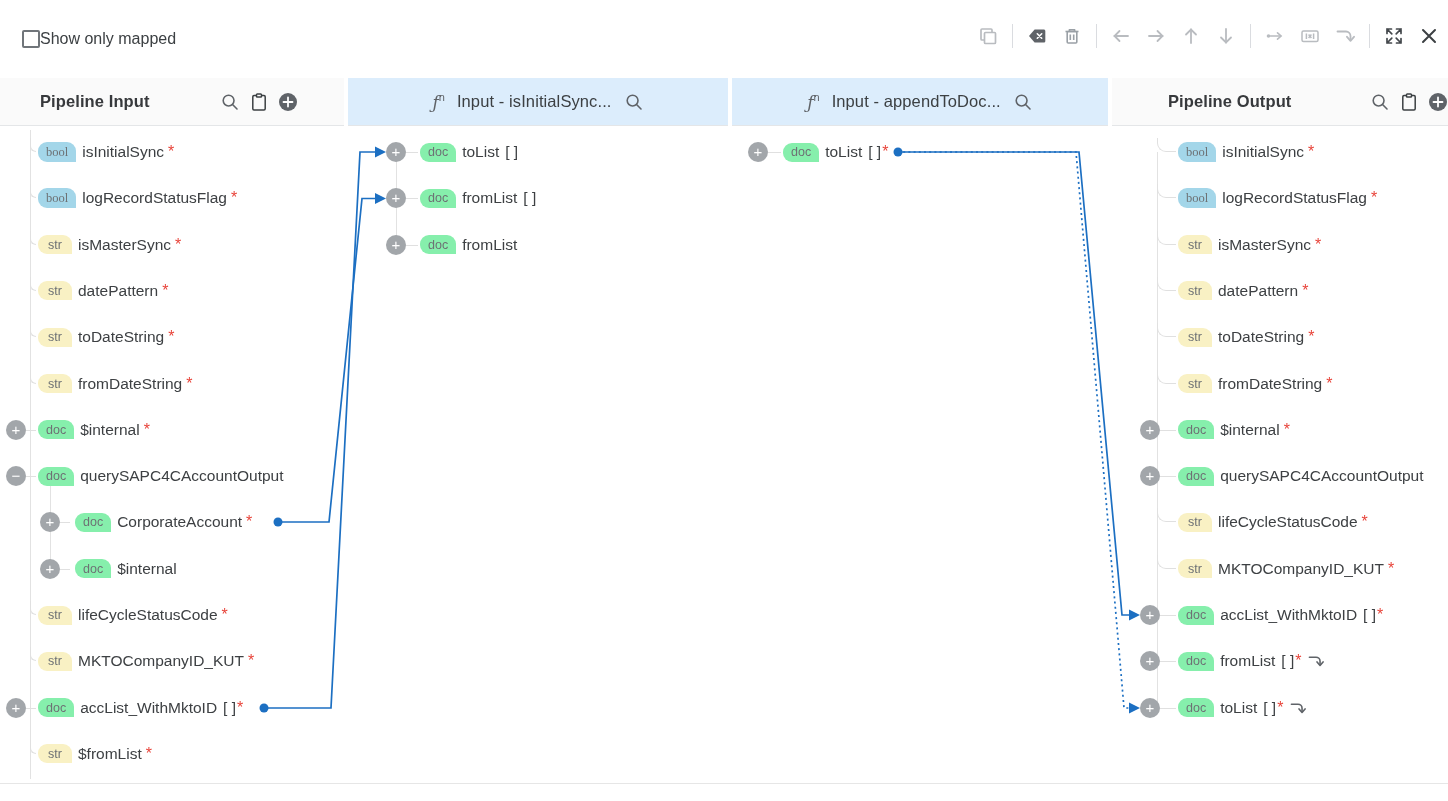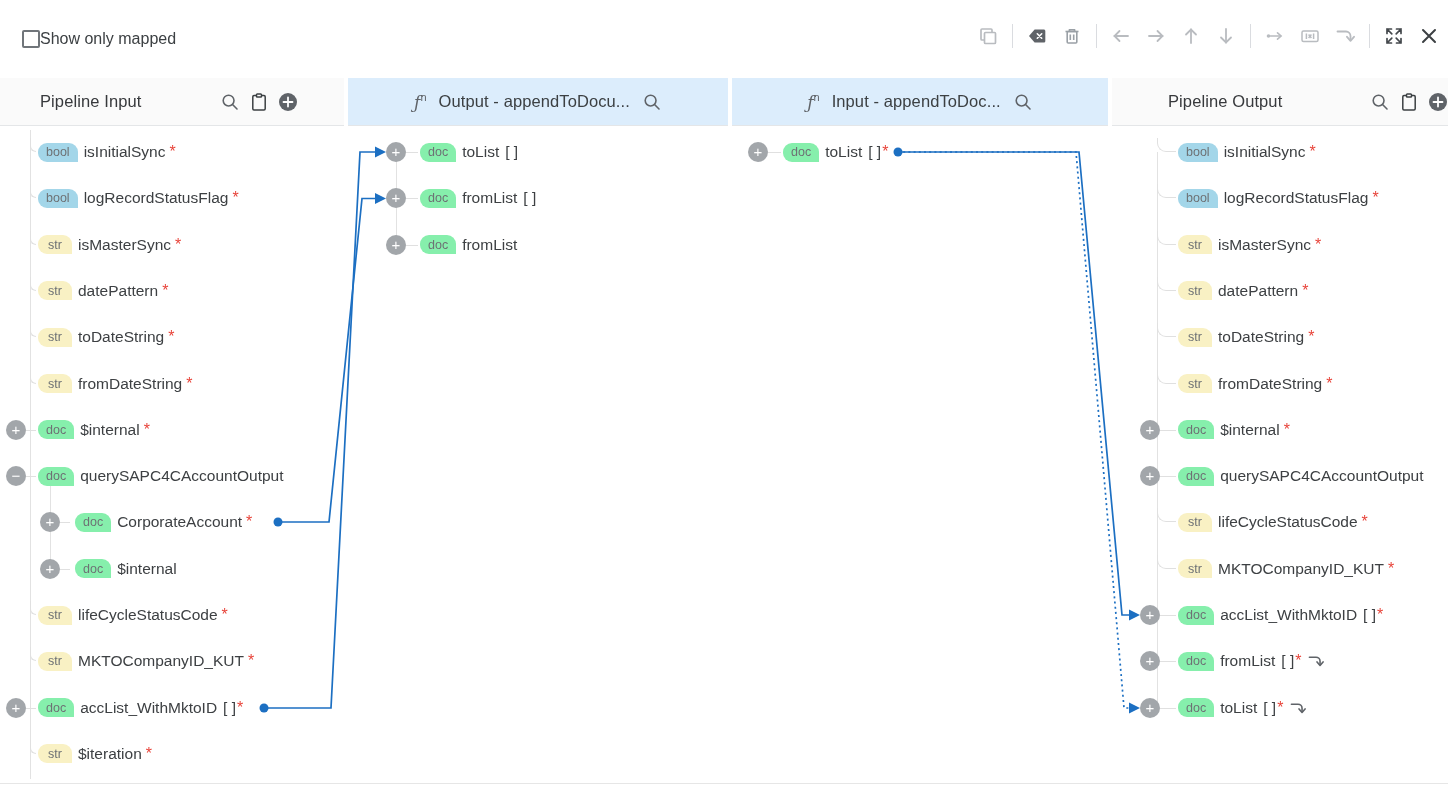--- a/index.html
+++ b/index.html
@@ -15,21 +15,21 @@
   .tb-sep { width:1px; height:24px; background:#dadce0; }
   .tb-ic { width:22px; height:22px; display:flex; align-items:center; justify-content:center; cursor:pointer; }
   .tb-ic svg { width:20px; height:20px; }
   .ic-light { stroke:#b9bcc0; }
 
   
   .hdr { position:absolute; top:78px; height:48px; display:flex; align-items:center;
          border-bottom:1px solid #e4e6e8; }
   .hdr-plain { background:#fafafa; }
   .hdr-fn { background:#dcedfc; justify-content:center; gap:12px; }
-  .hdr-title { font-size:16.5px; font-weight:400; color:#37393c; letter-spacing:.1px; }
+  .hdr-title { font-size:16.5px; font-weight:700; color:#37393c; letter-spacing:.1px; }
   .hdr-fn .hdr-title { font-weight:500; color:#3c4043; }
   #hdr-pipeline-input  { left:0;     width:344px; padding-left:40px; padding-right:46px; }
   #hdr-fn-input        { left:348px; width:380px; }
   #hdr-fn-output       { left:732px; width:376px; }
   #hdr-pipeline-output { left:1112px;width:336px; padding-left:56px; }
   .hdr-icons { margin-left:auto; display:flex; align-items:center; gap:9px; }
   .hdr-ic { width:20px; height:20px; display:flex; align-items:center; justify-content:center; cursor:pointer; }
   .fn-glyph { font-size:17px; color:#5f6368; font-family:"DejaVu Serif", serif; font-style:italic; }
   .fn-glyph .fn-n { font-size:11px; vertical-align:super; font-style:normal; font-family:"Liberation Sans",sans-serif; }
 
@@ -53,21 +53,21 @@
       border-left:1px solid #e0e0e0; border-bottom:1px solid #e0e0e0;
       border-bottom-left-radius:9px; }
   .row .dash { position:absolute; top:23px; height:1px; background:#e0e0e0;
       left:calc(var(--circle-x) + var(--d)*34px + 10px);
       width:calc(var(--badge-x) - var(--circle-x) - 12px); }
   .row .expander { position:absolute; top:13px; width:20px; height:20px; border-radius:50%;
       background:#a2a6aa; color:#fff; font-size:15px; line-height:19px; text-align:center;
       left:calc(var(--circle-x) + var(--d)*34px - 10px); cursor:pointer; user-select:none; }
   .badge { margin-left:calc(var(--badge-x) + var(--d)*37px); min-width:34px; text-align:center;
       font-size:12.5px; color:#6d7174; padding:2.5px 8px; border-radius:9px 9px 0 9px; }
-  .b-bool { background:#a3d6e9; }
+  .b-bool { background:#a3d6e9;font-family:Liberation Serif, serif; }
   .b-str  { background:#f9f1c4; }
   .b-doc  { background:#86efac; }
   .lbl { margin-left:6px; font-size:15.5px; color:#3d4043; white-space:nowrap; }
   .arr { margin-left:6px; font-size:15.5px; color:#3d4043; }
   .star { margin-left:4px; font-size:16px; color:#e8443a; }
   .star.tight { margin-left:1px; }
   .pt-icon { margin-left:7px; width:16px; height:16px; }
 
   .bottom-line { position:absolute; left:0; top:783px; width:1448px; height:1px; background:#e6e6e6; }
 
@@ -186,21 +186,21 @@
     <span class="hdr-ic">
         <svg viewBox="0 0 20 20">
           <circle cx="10" cy="10" r="9" fill="#5f6368"></circle>
           <path d="M10 5.5v9M5.5 10h9" stroke="#fff" stroke-width="1.8" stroke-linecap="round"></path>
         </svg>
       </span>
   </span>
 </div>
 <div class="hdr hdr-fn" id="hdr-fn-input">
   <span class="fn-glyph">ƒ<span class="fn-n">n</span></span>
-  <span class="hdr-title">Output - appendToDocu...</span>
+  <span class="hdr-title">Input - isInitialSync...</span>
   <span class="hdr-ic">
       <svg viewBox="0 0 20 20" fill="none" stroke="#5f6368" stroke-width="1.6">
         <circle cx="8.6" cy="8.6" r="5.4"></circle>
         <path d="M12.8 12.8L17 17" stroke-linecap="round"></path>
       </svg>
     </span>
 </div>
 <div class="hdr hdr-fn" id="hdr-fn-output">
   <span class="fn-glyph">ƒ<span class="fn-n">n</span></span>
   <span class="hdr-title">Input - appendToDoc...</span>
@@ -354,21 +354,21 @@
     <span class="badge b-doc">doc</span>
     <span class="lbl">accList_WithMktoID</span>
     <span class="arr">[ ]</span>
     <span class="star tight">*</span>
 
   </div>
       <div class="row" style="top: 604.9px; --d: 0;">
     <span class="curve"></span>
 
     <span class="badge b-str">str</span>
-    <span class="lbl">$iteration</span>
+    <span class="lbl">$fromList</span>
 
     <span class="star">*</span>
 
   </div>
     </div>
   <div class="col" id="col-fn-input">
     <div class="tree-line tl-main"></div>
   <div class="row" style="top: 3px; --d: 0;">
 
     <span class="dash"></span>

